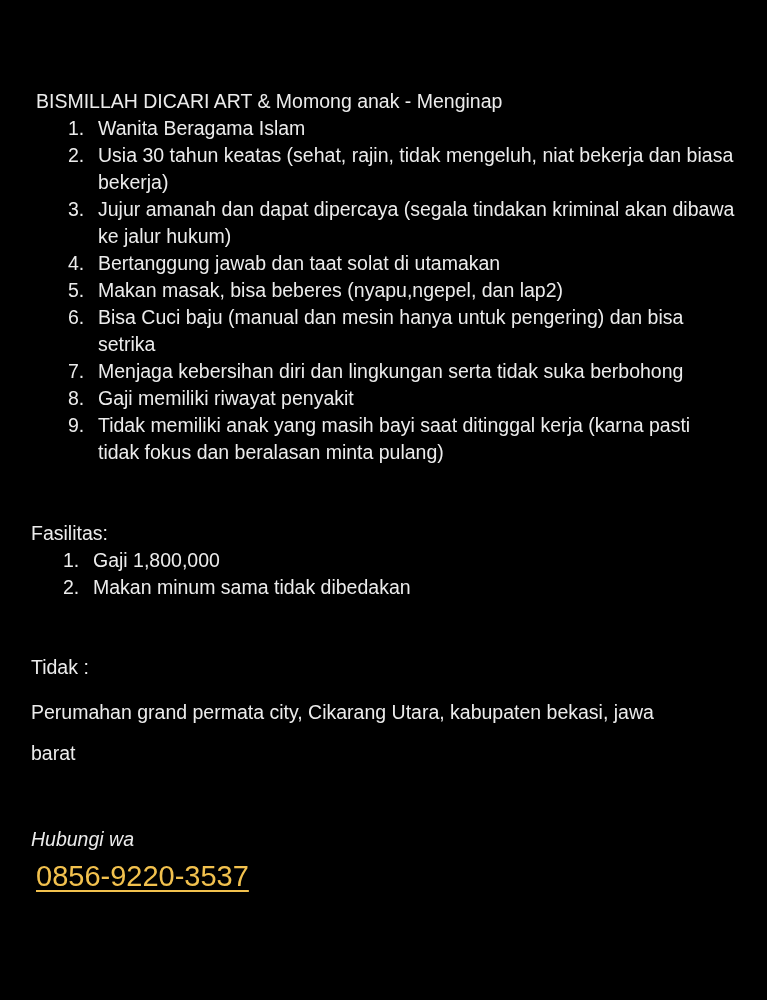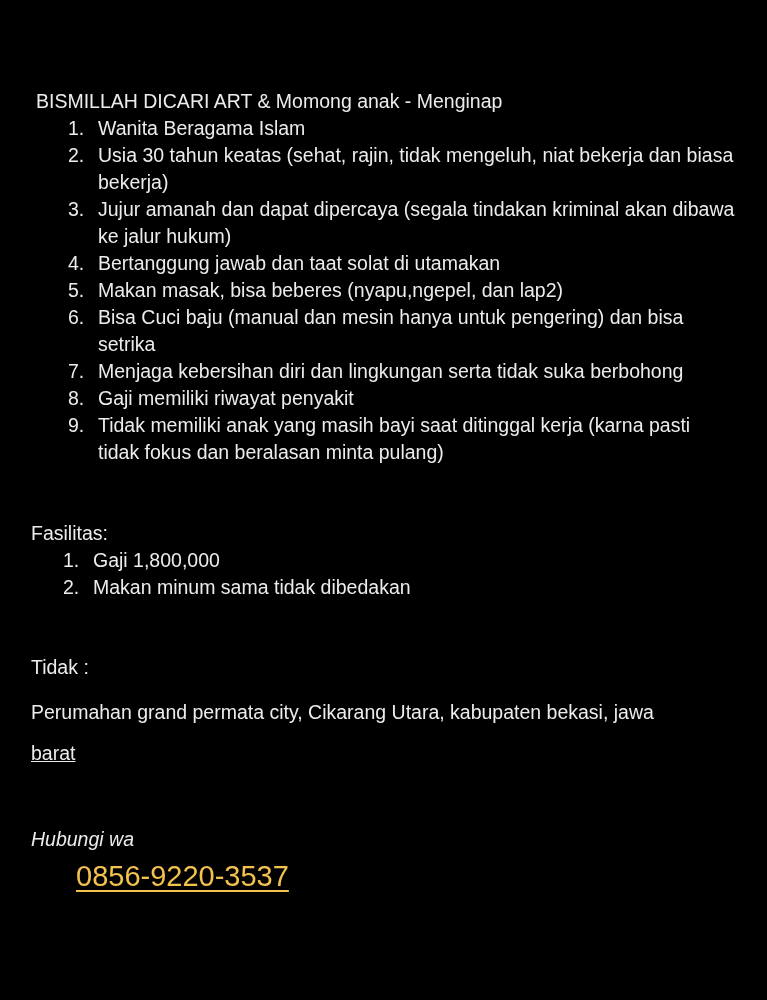--- a/index.html
+++ b/index.html
@@ -8,21 +8,21 @@
     font-family: "Liberation Sans", sans-serif; overflow: hidden; position: relative;
   }
   .doc { position: absolute; left: 36px; top: 72px; width: 700px; margin-top: 16px; }
   .title { font-size: 19.5px; line-height: 27px; margin: 0; white-space: nowrap; }
   ol { margin: 0; padding: 0; list-style: none; }
   li { display: flex; font-size: 19.5px; line-height: 27px; }
   li .num { width: 62px; text-align: right; padding-right: 0; flex: none; box-sizing: border-box; }
   li .num span { display: inline-block; width: 30px; text-align: left; }
   li .txt { flex: 1; }
   .sec { position: absolute; left: 31px; font-size: 19.5px; line-height: 27px; }
-  .phone { position: absolute; left: 36px; top: 860px; font-size: 29px; color: #f2c14e; text-decoration: underline; text-decoration-thickness: 2px; text-underline-offset: 4px; margin-left: 40px; }
+  .phone { position: absolute; left: 36px; top: 860px; font-size: 29px; color: #f2c14e; text-decoration: underline; text-decoration-thickness: 2px; text-underline-offset: 4px; }
 </style>
 </head>
 <body>
 
 <div class="doc">
   <p class="title">BISMILLAH DICARI ART &amp; Momong anak - Menginap</p>
   <ol>
     <li>
         <div class="num"><span>1.</span></div>
         <div class="txt">Wanita Beragama Islam</div>
@@ -71,16 +71,16 @@
       </li>
     <li>
         <div class="num"><span>2.</span></div>
         <div class="txt">Makan minum sama tidak dibedakan</div>
       </li>
   </ol>
 </div>
 
 <div class="sec" style="top:654px;">Tidak :</div>
 <div class="sec" style="top:699px; white-space:nowrap;">Perumahan grand permata city, Cikarang Utara, kabupaten bekasi, jawa</div>
-<div class="sec" style="top:740px;text-decoration:underline;">barat</div>
+<div class="sec" style="top:740px;">barat</div>
 
 <div class="sec" style="top:826px;font-style:italic;">Hubungi wa</div>
 <a class="phone">0856-9220-3537</a>
 
 </body></html>

